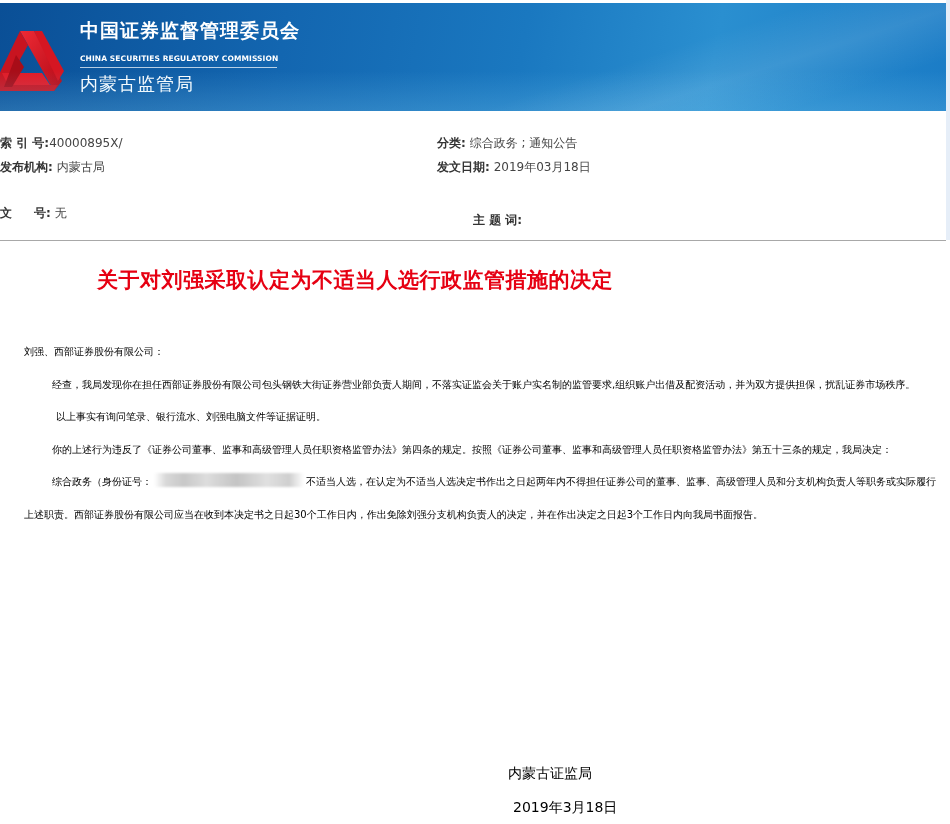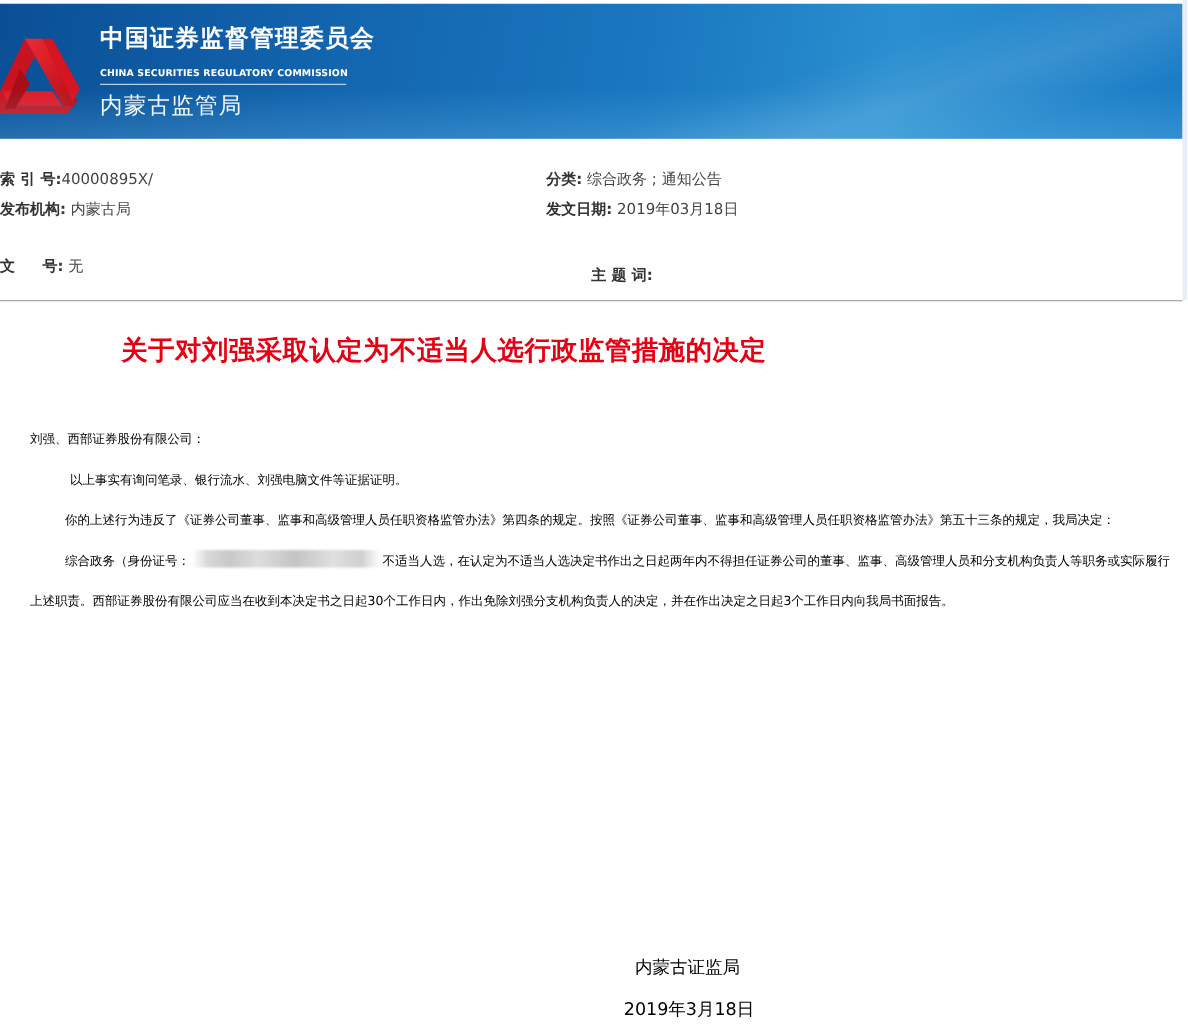--- a/index.html
+++ b/index.html
@@ -45,21 +45,21 @@
   .doc-body { position: absolute; left: 24px; top: 336px; width: 920px; font-size: 10px; color: #000; line-height: 32.5px; }
   .doc-body p { margin: 0; }
   .indent { text-indent: 28px; }
   .indent2 { text-indent: 32px; }
   .redacted {
     display: inline-block; width: 150px; height: 14px; vertical-align: -2px;
     background: linear-gradient(90deg, #fff 0%, #d8d8d8 8%, #c8c8c8 20%, #ddd 35%, #c4c4c4 55%, #e0e0e0 75%, #cfcfcf 90%, #fff 100%);
     filter: blur(1px); margin: 0 2px;
   }
   .sign-org { position: absolute; left: 508px; top: 765px; font-size: 14px; white-space: nowrap; }
-  .sign-date { position: absolute; left: 499px; top: 799px; font-size: 14px; white-space: nowrap; text-align: center; }
+  .sign-date { position: absolute; left: 513px; top: 799px; font-size: 14px; white-space: nowrap; text-align: center; }
 </style>
 </head>
 <body>
 
 <div class="banner">
   <svg class="logo" viewBox="0 0 70 66">
     <defs>
       <linearGradient id="rg" x1="0" y1="0" x2="1" y2="1">
         <stop offset="0" stop-color="#ee2a35"></stop>
         <stop offset="1" stop-color="#b30a16"></stop>
@@ -102,19 +102,20 @@
     <span class="meta-label">主 题 词:</span>
     <span class="meta-val"></span>
   </div>
 </div>
 <div class="meta-divider"></div>
 
 <div class="doc-title">关于对刘强采取认定为不适当人选行政监管措施的决定</div>
 
 <div class="doc-body">
   <p>刘强、西部证券股份有限公司：</p>
+  <p class="indent">经查，我局发现你在担任西部证券股份有限公司包头钢铁大街证券营业部负责人期间，不落实证监会关于账户实名制的监管要求,组织账户出借及配资活动，并为双方提供担保，扰乱证券市场秩序。</p>
   <p class="indent2">以上事实有询问笔录、银行流水、刘强电脑文件等证据证明。</p>
   <p class="indent">你的上述行为违反了《证券公司董事、监事和高级管理人员任职资格监管办法》第四条的规定。按照《证券公司董事、监事和高级管理人员任职资格监管办法》第五十三条的规定，我局决定：</p>
   <p class="indent"><span>综合政务（身份证号：</span><span class="redacted"></span><span>不适当人选，在认定为不适当人选决定书作出之日起两年内不得担任证券公司的董事、监事、高级管理人员和分支机构负责人等职务或实际履行上述职责。西部证券股份有限公司应当在收到本决定书之日起30个工作日内，作出免除刘强分支机构负责人的决定，并在作出决定之日起3个工作日内向我局书面报告。</span></p>
 </div>
 
 <div class="sign-org">内蒙古证监局</div>
 <div class="sign-date">2019年3月18日</div>
 
 </body></html>

